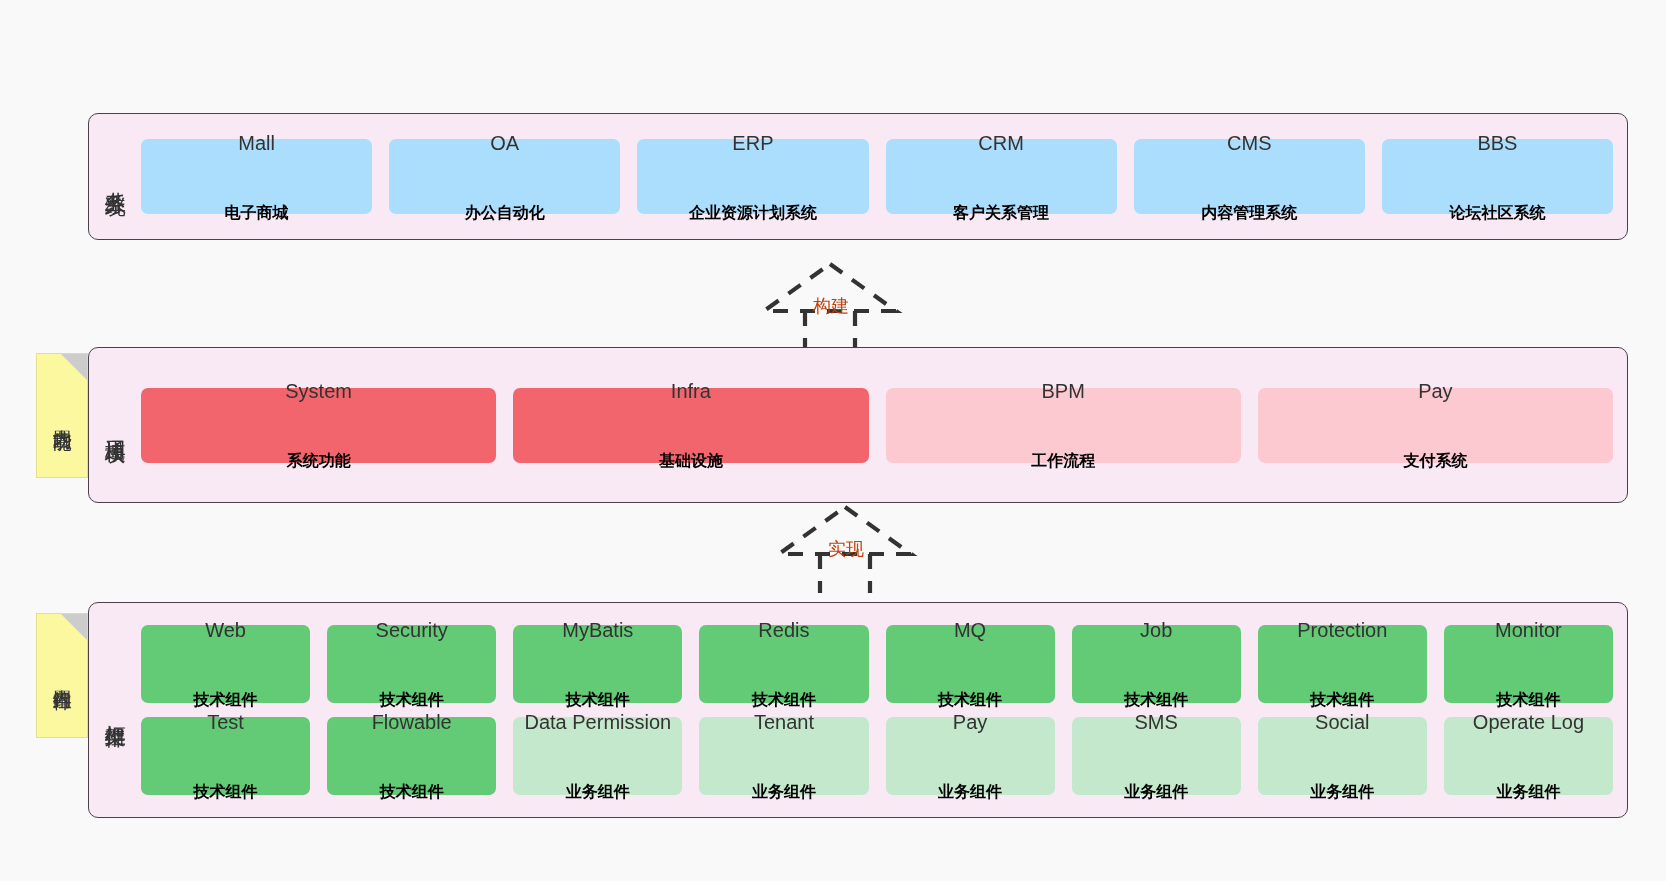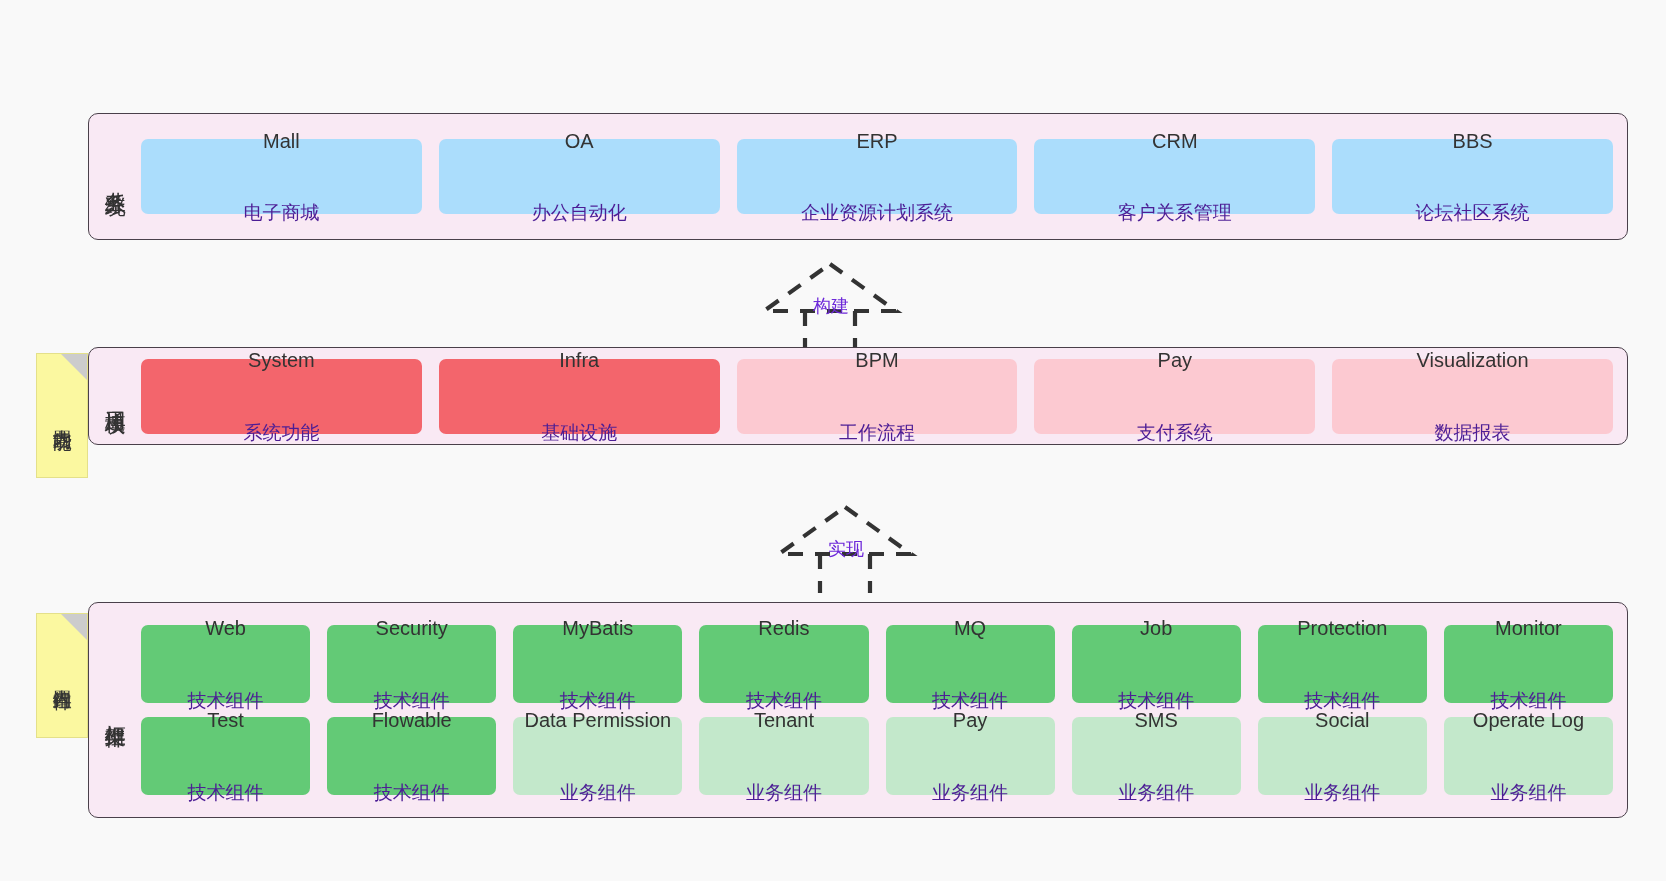--- a/index.html
+++ b/index.html
@@ -73,22 +73,23 @@
     line-height: 1.22;
     box-sizing: border-box;
     padding: 4px 6px;
     gap: 48px;
   }
   .box .box-name {
     font-size: 20px;
     color: #333333;
   }
   .box .box-desc {
-    font-size: 19px;
-    color: #4c1d95;
+    font-size: 16px;
+    color: #000000;
+    font-weight: bold;
   }
 
   
   .v-blue        { background: #abddfc; }
   .v-red         { background: #f3656c; }
   .v-pink        { background: #fcc9d1; }
   .v-green       { background: #63ca76; }
   .v-lightgreen  { background: #c3e8cb; }
 
   
@@ -123,21 +124,21 @@
   .connector {
     position: absolute;
   }
   .connector svg {
     display: block;
     overflow: visible;
   }
   .connector .conn-label {
     position: absolute;
     font-size: 18px;
-    color: #6d28d9;
+    color: #c2410c;
     white-space: nowrap;
     user-select: none;
     background: transparent;
     text-align: center;
   }
 </style>
 </head>
 <body>
 
 <div class="canvas">
@@ -156,20 +157,24 @@
         </div>
         <div class="box v-blue">
           <span class="box-name">ERP</span>
           <span class="box-desc">企业资源计划系统</span>
         </div>
         <div class="box v-blue">
           <span class="box-name">CRM</span>
           <span class="box-desc">客户关系管理</span>
         </div>
         <div class="box v-blue">
+          <span class="box-name">CMS</span>
+          <span class="box-desc">内容管理系统</span>
+        </div>
+        <div class="box v-blue">
           <span class="box-name">BBS</span>
           <span class="box-desc">论坛社区系统</span>
         </div>
       </div>
     </div>
   </div>
 
   <div class="connector" style="left:755px; top:258px; width:150px; height:92px;">
     <svg width="150" height="92" viewBox="0 0 150 92" fill="none">
 
@@ -179,43 +184,39 @@
       <path d="M 100 53 L 100 92" stroke="#333333" stroke-width="4.2" stroke-dasharray="15 12"></path>
     </svg>
     <span class="conn-label" style="left:58px; top:36px;">构建</span>
   </div>
 
   <div class="note" style="left:36px; top:353px; width:52px; height:125px;">
     <span class="fold"></span>
     <span>内置功能</span>
   </div>
 
-  <div class="layer" style="left:88px; top:347px; width:1540px; height:98px;">
+  <div class="layer" style="left:88px; top:347px; width:1540px; height:156px;">
     <div class="layer-title">通用模块</div>
     <div class="layer-body">
       <div class="layer-row" style="height:75px;">
         <div class="box v-red">
           <span class="box-name">System</span>
           <span class="box-desc">系统功能</span>
         </div>
         <div class="box v-red">
           <span class="box-name">Infra</span>
           <span class="box-desc">基础设施</span>
         </div>
         <div class="box v-pink">
           <span class="box-name">BPM</span>
           <span class="box-desc">工作流程</span>
         </div>
         <div class="box v-pink">
           <span class="box-name">Pay</span>
           <span class="box-desc">支付系统</span>
-        </div>
-        <div class="box v-pink">
-          <span class="box-name">Visualization</span>
-          <span class="box-desc">数据报表</span>
         </div>
       </div>
     </div>
   </div>
 
   <div class="connector" style="left:770px; top:501px; width:150px; height:92px;">
     <svg width="150" height="92" viewBox="0 0 150 92" fill="none">
       <path d="M 75 6 L 141 53 L 9 53 Z" fill="#f9f9f9" stroke="#333333" stroke-width="4.2" stroke-dasharray="15 12" stroke-linecap="butt"></path>
       <path d="M 50 53 L 50 92" stroke="#333333" stroke-width="4.2" stroke-dasharray="15 12"></path>
       <path d="M 100 53 L 100 92" stroke="#333333" stroke-width="4.2" stroke-dasharray="15 12"></path>

